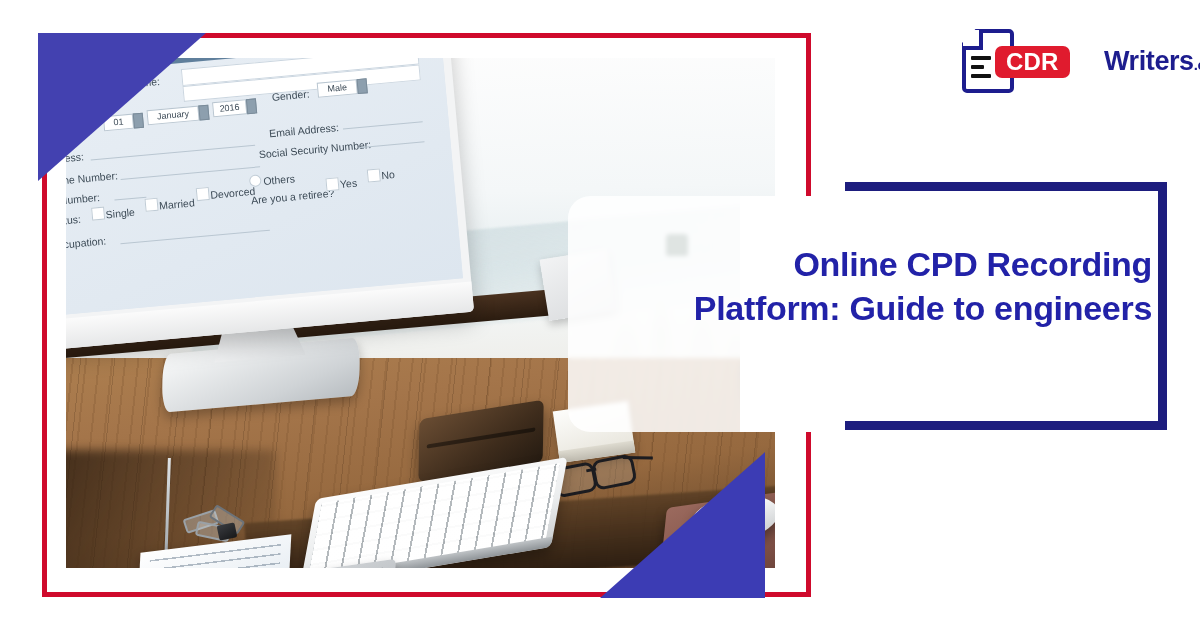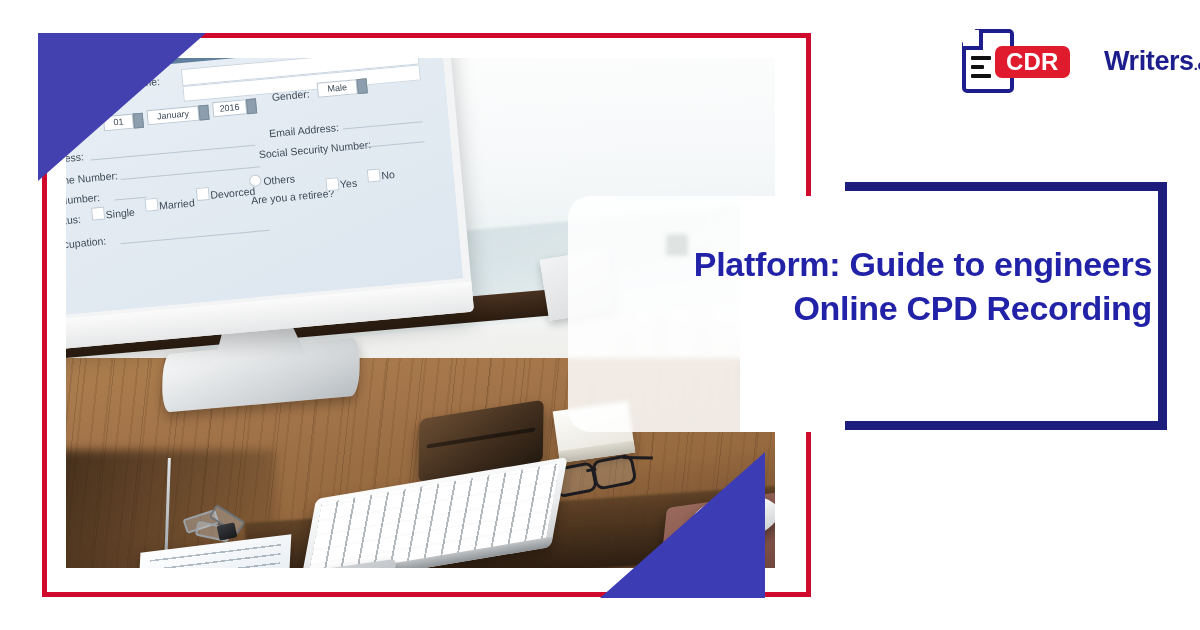--- a/index.html
+++ b/index.html
@@ -689,22 +689,22 @@
 
   <div class="tri-tl"></div>
   <div class="tri-br"></div>
 
   <div class="title-card"></div>
   <div class="title-card-fade"></div>
 
   <div class="navy-frame"></div>
 
   <div class="title">
+    <span class="ln">Online CPD Recording</span>
     <span class="ln">Platform: Guide to engineers</span>
-    <span class="ln">Online CPD Recording</span>
   </div>
 
   <div class="logo">
     <div class="logo-doc">
       <div class="doc-shape"></div>
       <div class="doc-fold"></div>
       <div class="doc-lines">
         <i></i>
         <i></i>
         <i></i>

